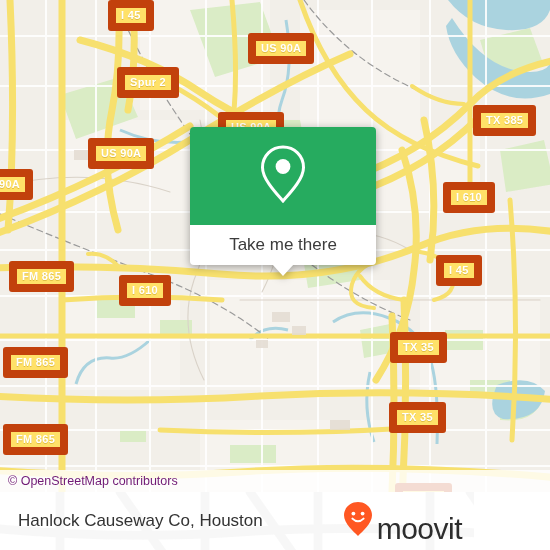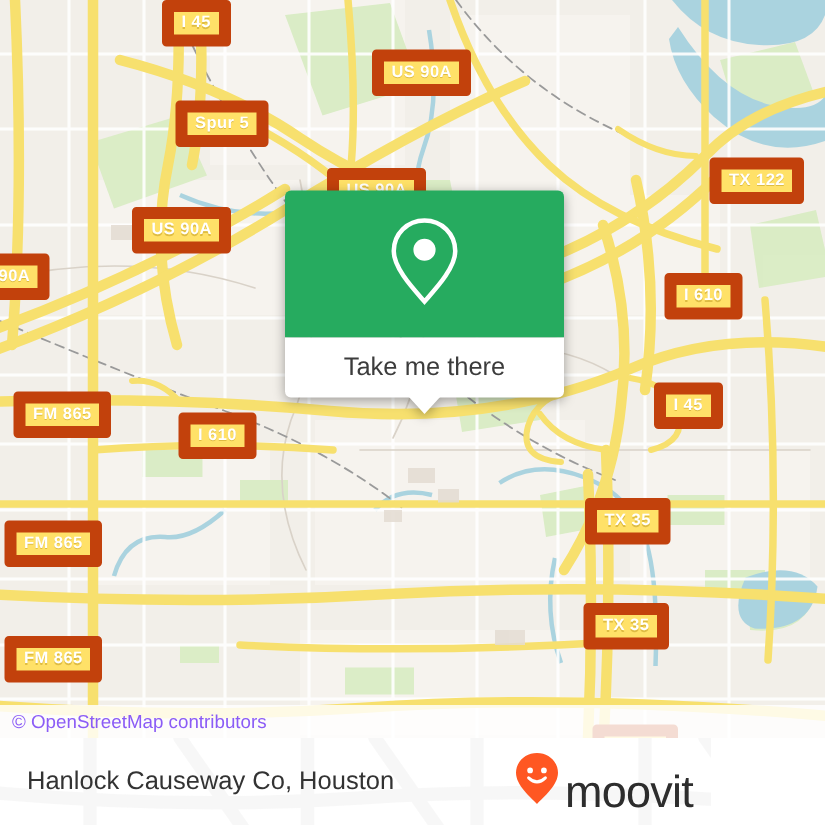--- a/index.html
+++ b/index.html
@@ -50,21 +50,21 @@
 
   
   #attribution {
     position: absolute;
     left: 0;
     bottom: 0;
     width: 100%;
     height: 22px;
     line-height: 22px;
     background: rgba(255,255,255,.82);
-    color: #8b5cf6;
+    color: #701a75;
     font-size: 12.5px;
     padding-left: 8px;
     box-sizing: border-box;
     font-family: "Liberation Sans", sans-serif;
   }
 
   
   #popup {
     position: absolute;
     left: 190px;
@@ -299,23 +299,23 @@
         <rect x="256" y="340" width="12" height="8"></rect>
         <rect x="74" y="150" width="16" height="10"></rect>
         <rect x="330" y="420" width="20" height="10"></rect>
         <rect x="150" y="86" width="14" height="9"></rect>
       </g>
     </svg>
 
     <div id="shields">
         <div class="shield" style="left: 108px; top: 0px;">I 45</div>
         <div class="shield" style="left: 248px; top: 33px;">US 90A</div>
-        <div class="shield" style="left: 117px; top: 67px;">Spur 5</div>
+        <div class="shield" style="left: 117px; top: 67px;">Spur 2</div>
         <div class="shield" style="left: 218px; top: 112px;">US 90A</div>
-        <div class="shield" style="left: 473px; top: 105px;">TX 122</div>
+        <div class="shield" style="left: 473px; top: 105px;">TX 385</div>
         <div class="shield" style="left: 88px; top: 138px;">US 90A</div>
         <div class="shield" style="left: -14px; top: 169px;">90A</div>
         <div class="shield" style="left: 443px; top: 182px;">I 610</div>
         <div class="shield" style="left: 9px; top: 261px;">FM 865</div>
         <div class="shield" style="left: 119px; top: 275px;">I 610</div>
         <div class="shield" style="left: 436px; top: 255px;">I 45</div>
         <div class="shield" style="left: 390px; top: 332px;">TX 35</div>
         <div class="shield" style="left: 3px; top: 347px;">FM 865</div>
         <div class="shield" style="left: 389px; top: 402px;">TX 35</div>
         <div class="shield" style="left: 3px; top: 424px;">FM 865</div>

